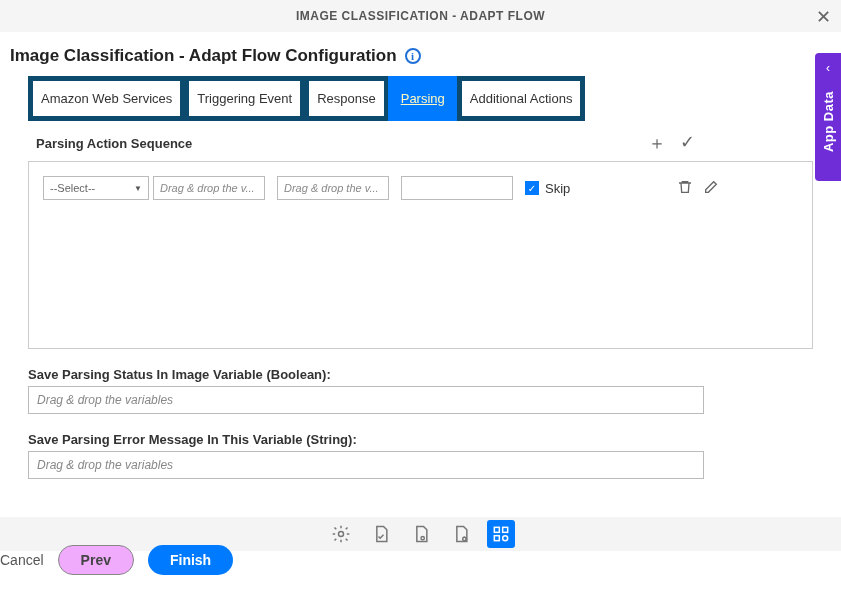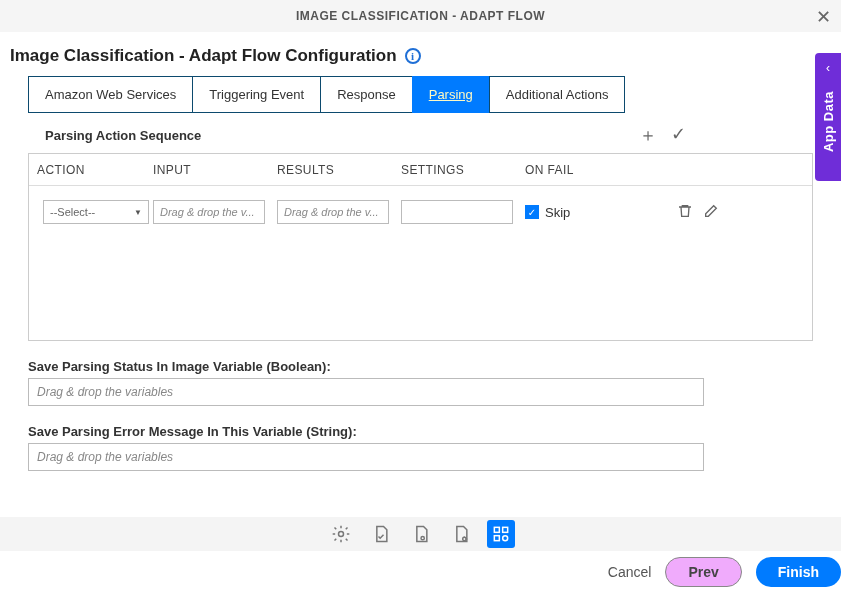--- a/index.html
+++ b/index.html
@@ -4,24 +4,24 @@
   <style>
     * { box-sizing: border-box; margin: 0; padding: 0; }
     body { font-family: Arial, sans-serif; font-size: 13px; color: #333; background: #fff; width: 841px; height: 593px; position: relative; overflow: hidden; }
     .titlebar { background: #f5f5f5; height: 32px; display: flex; align-items: center; justify-content: center; position: relative; }
     .titlebar-title { font-weight: 600; color: #555; font-size: 12px; letter-spacing: 0.5px; }
     .close-x { position: absolute; right: 10px; top: 6px; font-size: 18px; color: #666; cursor: pointer; }
     .header { padding: 14px 10px 10px 10px; display: flex; align-items: center; gap: 8px; }
     .header h1 { font-size: 17px; font-weight: 700; color: #222; }
     .info-icon { width: 16px; height: 16px; border: 2px solid #1f6fd6; border-radius: 50%; display: inline-flex; align-items: center; justify-content: center; font-size: 11px; font-weight: 700; color: #1f6fd6; font-family: serif; }
     .tabs { display: flex; margin: 0 0 10px 28px; }
-    .tab { padding: 10px 16px; border: 1px solid #0c4a6e; background: #fff; cursor: pointer; font-size: 13px; color: #333; margin-left: -1px; }
+    .tab { padding: 10px 8px; border: 5px solid #0c4a6e; background: #fff; cursor: pointer; font-size: 13px; color: #333; margin-left: -1px; }
     .tab:first-child { margin-left: 0; }
     .tab.active { background: #007bff; color: #fef9c3; border-color: #007bff; text-decoration: underline; }
-    .section-header { display: flex; align-items: center; justify-content: space-between; padding: 0 45px; margin-bottom: 6px; }
+    .section-header { display: flex; align-items: center; justify-content: space-between; padding: 0 36px; margin-bottom: 6px; }
     .section-label { font-weight: 600; color: #333; font-size: 13px; }
     .section-actions { display: flex; gap: 14px; padding-right: 110px; }
     .plus-icon, .check-icon { font-size: 18px; color: #666; cursor: pointer; }
     .table-wrap { margin: 0 28px; border: 1px solid #ccc; height: 188px; overflow: hidden; }
     .table-header { display: flex; border-bottom: 1px solid #ddd; height: 32px; align-items: center; }
     .th { font-weight: 400; color: #444; font-size: 12px; letter-spacing: 0.4px; }
     .col-action { width: 124px; padding-left: 8px; }
     .col-input { width: 124px; }
     .col-results { width: 124px; }
     .col-settings { width: 124px; }
@@ -36,21 +36,21 @@
     .skip-label { font-size: 13px; color: #333; }
     .row-ops { display: flex; gap: 10px; padding-left: 28px; }
     .trash-icon, .edit-icon { font-size: 15px; color: #666; cursor: pointer; }
     .field-block { margin: 18px 28px 0 28px; }
     .field-label { font-weight: 600; font-size: 13px; margin-bottom: 4px; display: block; }
     .field-input { width: 676px; height: 28px; border: 1px solid #bbb; padding: 0 8px; font-size: 12px; font-style: italic; color: #888; display: flex; align-items: center; }
     .bottombar { position: absolute; bottom: 42px; left: 0; right: 0; height: 34px; background: #f4f4f4; display: flex; align-items: center; justify-content: center; gap: 12px; }
     .bb-icon { width: 28px; height: 28px; display: flex; align-items: center; justify-content: center; color: #777; cursor: pointer; border-radius: 3px; }
     .bb-icon.active { background: #007bff; color: #fff; }
     .bb-icon svg { width: 20px; height: 20px; }
-    .footer { position: absolute; bottom: 0; left: 0; right: 0; height: 42px; display: flex; align-items: center; justify-content: flex-end; gap: 14px; }
+    .footer { position: absolute; bottom: 12px; left: 0; right: 0; height: 42px; display: flex; align-items: center; gap: 14px; padding-right: 14px; }
     .btn-cancel { color: #555; font-size: 14px; cursor: pointer; }
     .btn-prev { border: 1px solid #888; border-radius: 16px; padding: 6px 22px; font-size: 14px; font-weight: 600; color: #444; background: #f0abfc; cursor: pointer; }
     .btn-finish { border: none; border-radius: 16px; padding: 7px 22px; font-size: 14px; font-weight: 600; color: #fff; background: #007bff; cursor: pointer; }
     .side-tab { position: absolute; right: 0; top: 53px; width: 26px; height: 128px; background: #6f2dd8; color: #fff; border-top-left-radius: 4px; border-bottom-left-radius: 4px; display: flex; flex-direction: column; align-items: center; cursor: pointer; }
     .side-tab .chev { margin-top: 8px; font-size: 12px; }
     .side-tab .vtext { writing-mode: vertical-rl; transform: rotate(180deg); font-size: 13px; font-weight: 600; margin-top: 16px; letter-spacing: 0.5px; }
   </style>
 </head>
 <body>
 
@@ -74,27 +74,20 @@
 
 <div class="section-header">
   <span class="section-label">Parsing Action Sequence</span>
   <div class="section-actions">
     <span class="plus-icon">＋</span>
     <span class="check-icon">✓</span>
   </div>
 </div>
 
 <div class="table-wrap">
-  <div class="table-header">
-    <div class="th col-action">ACTION</div>
-    <div class="th col-input">INPUT</div>
-    <div class="th col-results">RESULTS</div>
-    <div class="th col-settings">SETTINGS</div>
-    <div class="th col-onfail">ON FAIL</div>
-  </div>
   <div class="table-row">
     <div class="col-action">
       <div class="select-box">
         <span>--Select--</span>
         <span class="caret">▼</span>
       </div>
     </div>
     <div class="col-input">
       <div class="drop-input">Drag &amp; drop the v...</div>
     </div>

